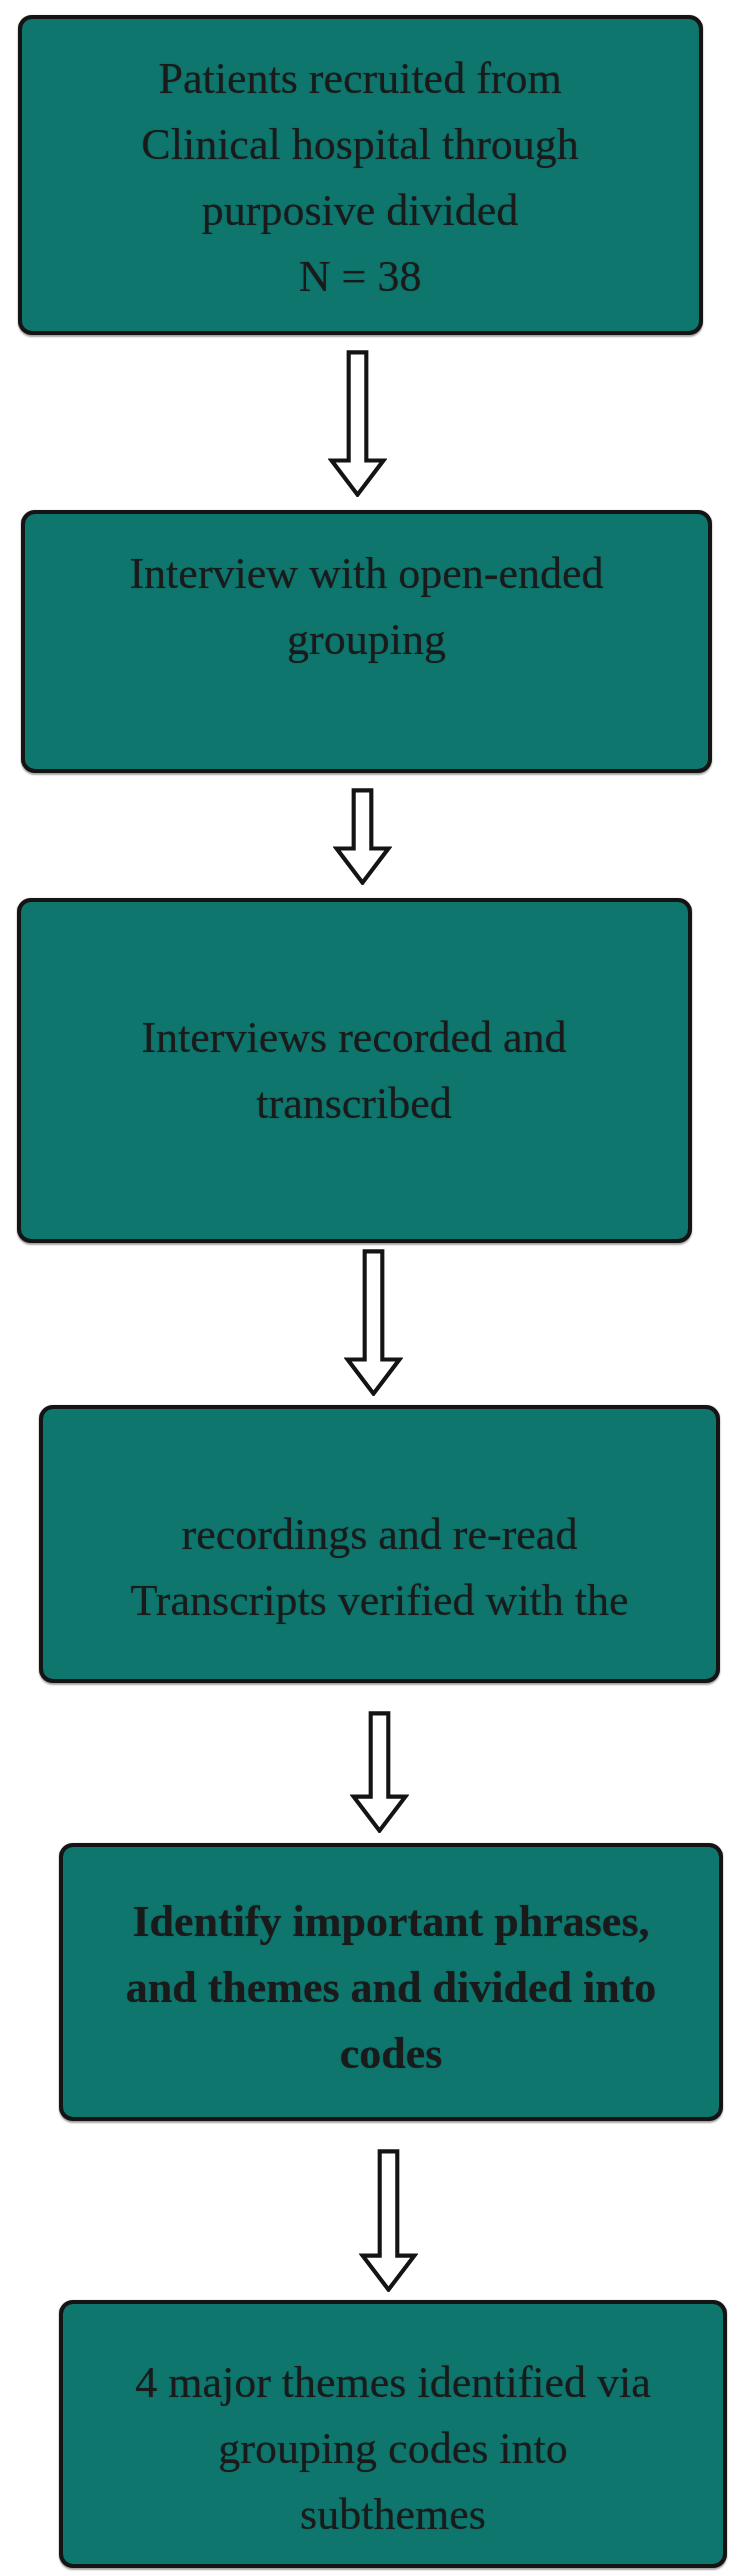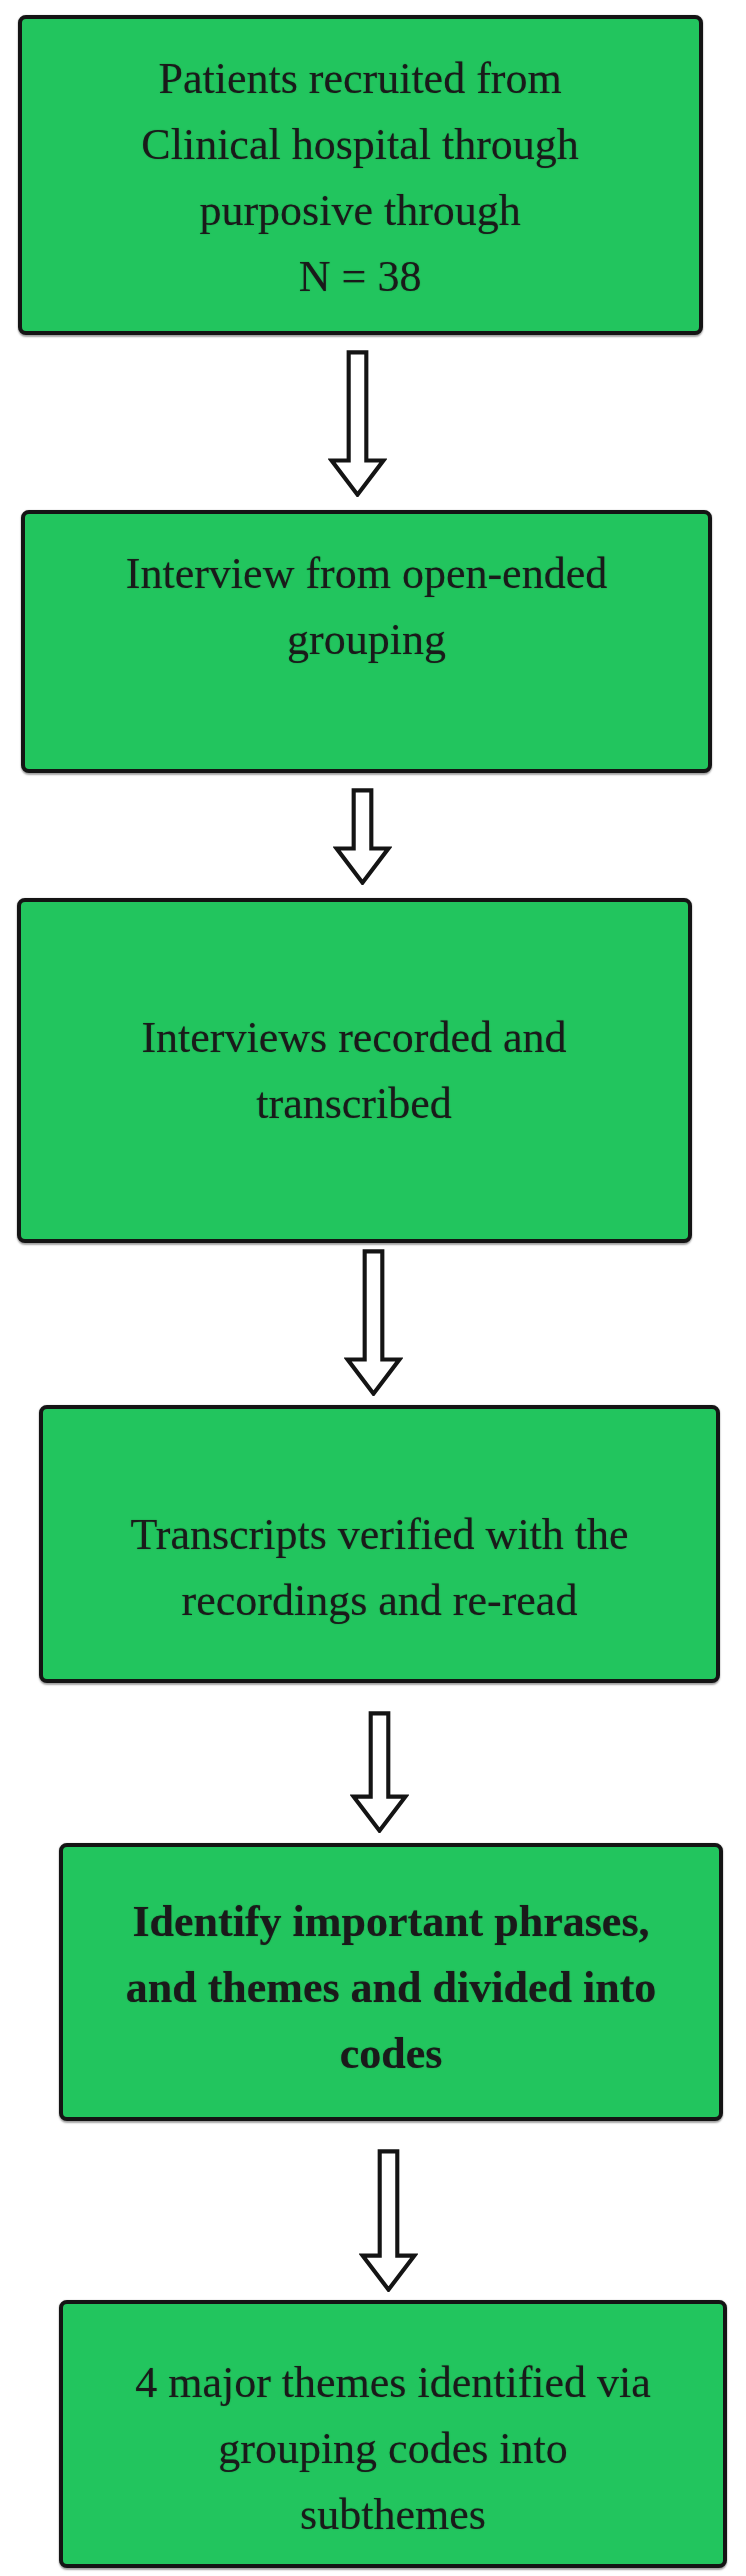--- a/index.html
+++ b/index.html
@@ -12,22 +12,22 @@
     width: 746px;
     height: 2576px;
     background: #ffffff;
     font-family: "Liberation Serif", serif;
     overflow: hidden;
   }
   .box {
     position: absolute;
     box-sizing: border-box;
     border: 4.7px solid #141414;
-    border-radius: 8px;
-    background: #22c55e;
+    border-radius: 14px;
+    background: #0f766e;
     box-shadow: 0 1.2px 1.8px rgba(0,0,0,0.35), 0 0 1.2px rgba(0,0,0,0.25);
     display: flex;
     flex-direction: column;
     align-items: center;
     justify-content: center;
     text-align: center;
     color: #1a1a1a;
     font-size: 44px;
     line-height: 66px;
   }
@@ -46,32 +46,32 @@
 </style>
 </head>
 <body>
 
 <div class="canvas">
 
   <div class="box" style="left:17.6px; top:14.7px; width:685px; height:320px;">
     <div class="lines" style="margin-top:5.9px;">
       <div class="ln">Patients recruited from</div>
       <div class="ln">Clinical hospital through</div>
-      <div class="ln">purposive through</div>
+      <div class="ln">purposive divided</div>
       <div class="ln">N = 38</div>
     </div>
   </div>
 
   <svg class="arrow" style="left:328px; top:350px;" width="59" height="147" viewBox="0 0 100 250">
     <polygon points="35,4 35,188 6,188 50,246 94,188 65,188 65,4" fill="#ffffff" stroke="#141414" stroke-width="7" stroke-linejoin="miter"></polygon>
   </svg>
 
   <div class="box top-aligned" style="left:21px; top:510px; width:691px; height:263px;">
     <div class="lines" style="margin-top:26.5px;">
-      <div class="ln">Interview from open-ended</div>
+      <div class="ln">Interview with open-ended</div>
       <div class="ln">grouping</div>
     </div>
   </div>
 
   <svg class="arrow" style="left:333px; top:788px;" width="59" height="97" viewBox="0 0 100 165">
     <polygon points="35,4 35,103 6,103 50,161 94,103 65,103 65,4" fill="#ffffff" stroke="#141414" stroke-width="7" stroke-linejoin="miter"></polygon>
   </svg>
 
   <div class="box" style="left:16.5px; top:898px; width:675px; height:345px;">
     <div class="lines" style="">
@@ -79,22 +79,22 @@
       <div class="ln">transcribed</div>
     </div>
   </div>
 
   <svg class="arrow" style="left:344px; top:1249px;" width="59" height="147" viewBox="0 0 100 250">
     <polygon points="35,4 35,188 6,188 50,246 94,188 65,188 65,4" fill="#ffffff" stroke="#141414" stroke-width="7" stroke-linejoin="miter"></polygon>
   </svg>
 
   <div class="box" style="left:39px; top:1405px; width:681px; height:278px;">
     <div class="lines" style="margin-top:47px;">
+      <div class="ln">recordings and re-read</div>
       <div class="ln">Transcripts verified with the</div>
-      <div class="ln">recordings and re-read</div>
     </div>
   </div>
 
   <svg class="arrow" style="left:350px; top:1711px;" width="59" height="122" viewBox="0 0 100 208">
     <polygon points="35,4 35,146 6,146 50,204 94,146 65,146 65,4" fill="#ffffff" stroke="#141414" stroke-width="7" stroke-linejoin="miter"></polygon>
   </svg>
 
   <div class="box" style="left:59px; top:1843px; width:664px; height:278px;font-weight:bold;">
     <div class="lines" style="margin-top:11.8px;">
       <div class="ln">Identify important phrases,</div>

